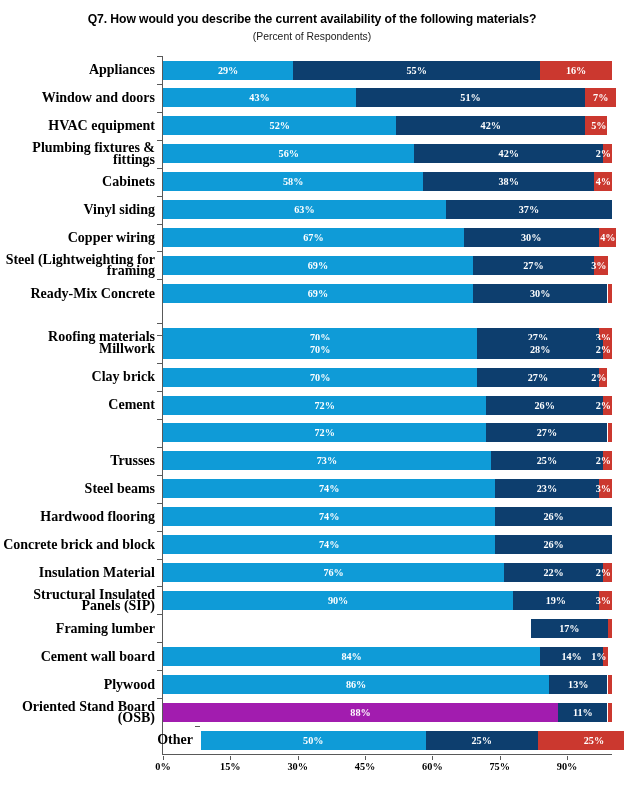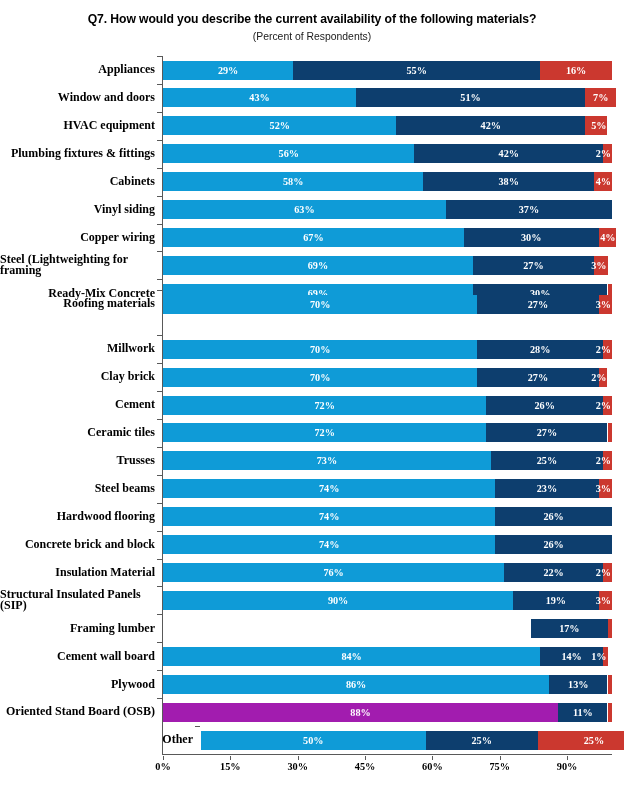--- a/index.html
+++ b/index.html
@@ -82,24 +82,24 @@
   }
   .row-label {
     position: absolute;
     left: 0;
     top: 0;
     width: 155px;
     height: 28px;
     display: flex;
     align-items: center;
     justify-content: flex-end;
-    text-align: left;
+    text-align: right;
     font-family: "Liberation Serif", serif;
     font-weight: bold;
-    font-size: 12px;
+    font-size: 14px;
     line-height: 11.4px;
     color: #000000;
   }
   .row-tick {
     position: absolute;
     left: 157px;
     top: 0px;
     width: 5px;
     height: 1px;
     background: #595959;
@@ -300,21 +300,21 @@
         <div class="bar-track">
           <div class="seg" style="left: 0px; width: 309.81px; background: rgb(15, 155, 215);">
             <div class="seg-label centered">69%</div>
           </div>
           <div class="seg" style="left: 309.81px; width: 134.7px; background: rgb(13, 62, 110);">
             <div class="seg-label centered">30%</div>
           </div>
           <div class="seg" style="left: 444.51px; width: 4.49px; background: rgb(203, 56, 47);"></div>
         </div>
       </div>
-      <div class="row" style="top: 234px; text-decoration: underline;">
+      <div class="row" style="top: 267px; text-decoration: underline;">
         <div class="row-label">Roofing materials</div>
         <div class="row-tick"></div>
         <div class="bar-track">
           <div class="seg" style="left: 0px; width: 314.3px; background: rgb(15, 155, 215);">
             <div class="seg-label centered">70%</div>
           </div>
           <div class="seg" style="left: 314.3px; width: 121.23px; background: rgb(13, 62, 110);">
             <div class="seg-label centered">27%</div>
           </div>
           <div class="seg" style="left: 435.53px; width: 13.47px; background: rgb(203, 56, 47);">
@@ -361,21 +361,20 @@
           </div>
           <div class="seg" style="left: 323.28px; width: 116.74px; background: rgb(13, 62, 110);">
             <div class="seg-label centered">26%</div>
           </div>
           <div class="seg" style="left: 440.02px; width: 8.98px; background: rgb(203, 56, 47);">
             <div class="seg-label edge" style="right: 1px;">2%</div>
           </div>
         </div>
       </div>
       <div class="row" style="top: 362.96px;">
-        <div class="row-label">Ceramic tiles</div>
         <div class="row-tick"></div>
         <div class="bar-track">
           <div class="seg" style="left: 0px; width: 323.28px; background: rgb(15, 155, 215);">
             <div class="seg-label centered">72%</div>
           </div>
           <div class="seg" style="left: 323.28px; width: 121.23px; background: rgb(13, 62, 110);">
             <div class="seg-label centered">27%</div>
           </div>
           <div class="seg" style="left: 444.51px; width: 4.49px; background: rgb(203, 56, 47);"></div>
         </div>

